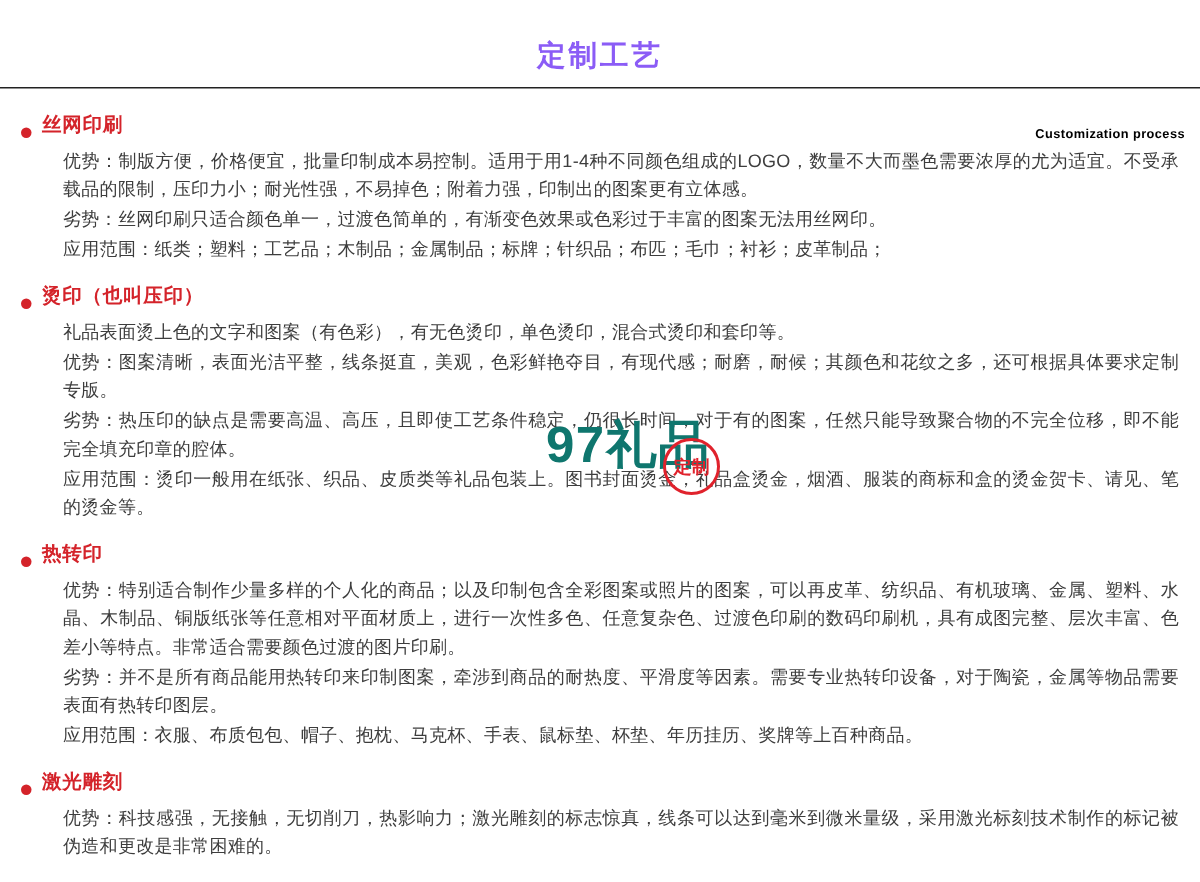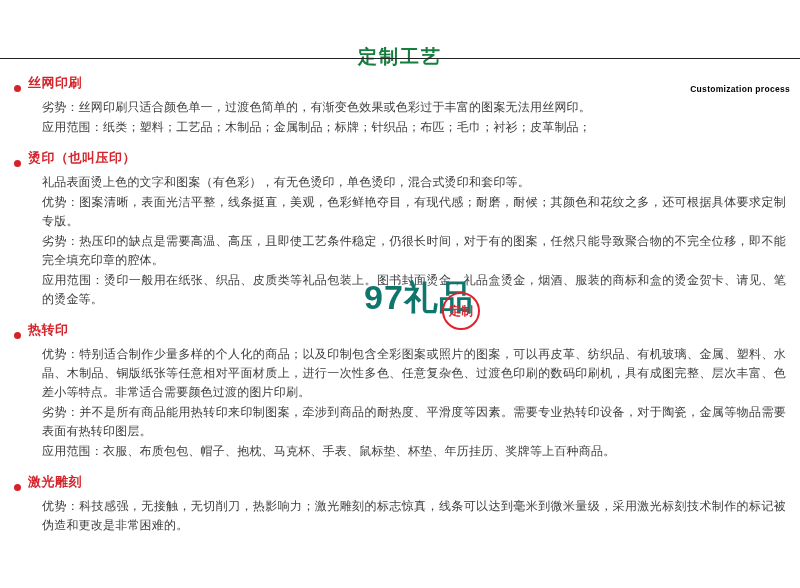--- a/index.html
+++ b/index.html
@@ -23,23 +23,23 @@
   }
   
   .header {
     position: relative;
     height: 62px;
   }
   .header-title {
     text-align: center;
     font-size: 19px;
     font-weight: bold;
-    color: #15803d;
+    color: #8b5cf6;
     letter-spacing: 2px;
-    padding-top: 44px;
+    padding-top: 24px;
   }
   .header-sub {
     position: absolute;
     right: 10px;
     top: 48px;
     font-size: 8.5px;
     font-weight: bold;
     color: #000000;
     letter-spacing: 0.3px;
     margin-top: 36px;
@@ -140,20 +140,21 @@
     <div class="header-rule"></div>
   </div>
 
   <div class="content">
 
     <div class="section">
       <div class="section-head">
         <span class="bullet"></span>
         <span class="section-title">丝网印刷</span>
       </div>
+      <p class="para">优势：制版方便，价格便宜，批量印制成本易控制。适用于用1-4种不同颜色组成的LOGO，数量不大而墨色需要浓厚的尤为适宜。不受承载品的限制，压印力小；耐光性强，不易掉色；附着力强，印制出的图案更有立体感。</p>
       <p class="para">劣势：丝网印刷只适合颜色单一，过渡色简单的，有渐变色效果或色彩过于丰富的图案无法用丝网印。</p>
       <p class="para">应用范围：纸类；塑料；工艺品；木制品；金属制品；标牌；针织品；布匹；毛巾；衬衫；皮革制品；</p>
     </div>
 
     <div class="section">
       <div class="section-head">
         <span class="bullet"></span>
         <span class="section-title">烫印（也叫压印）</span>
       </div>
       <p class="para">礼品表面烫上色的文字和图案（有色彩），有无色烫印，单色烫印，混合式烫印和套印等。</p>

